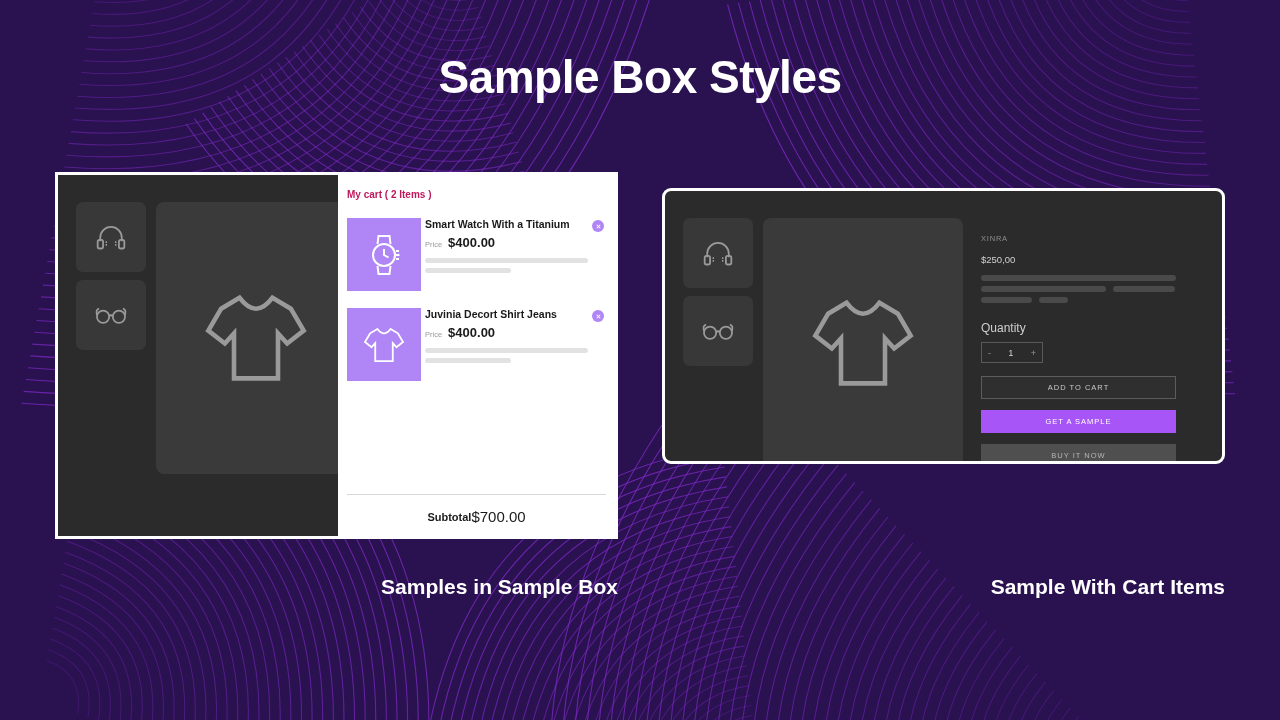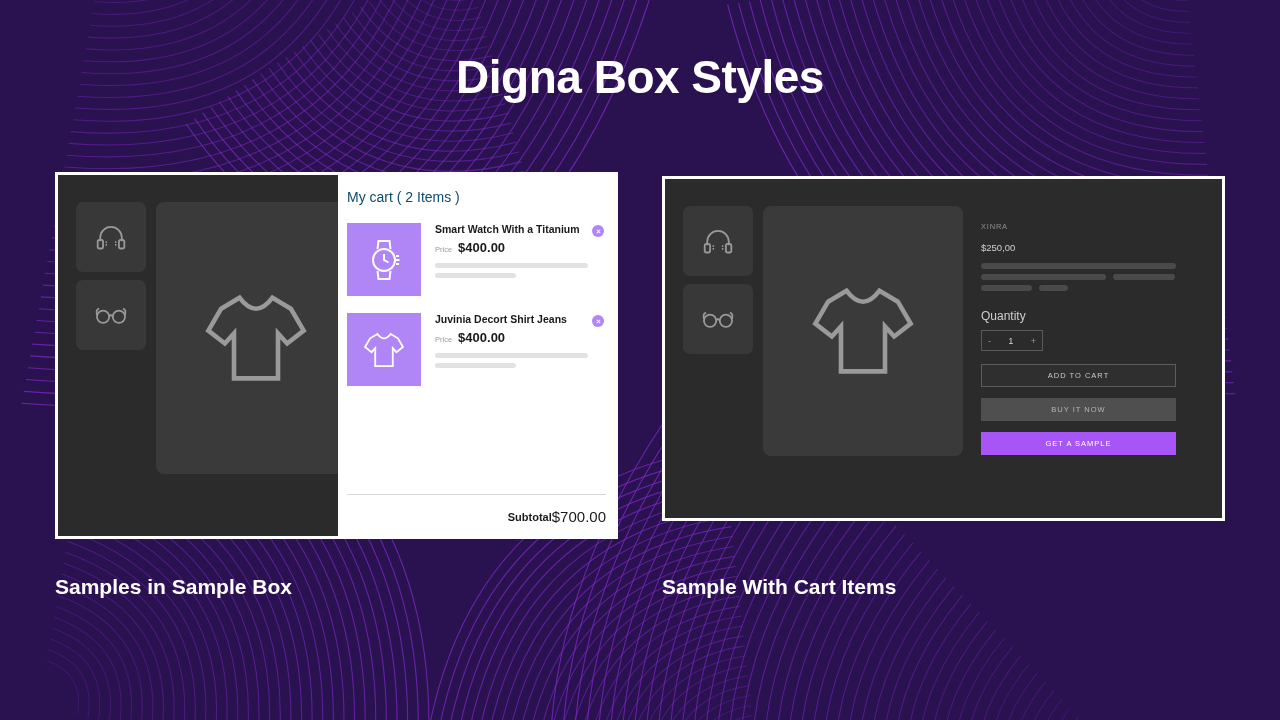--- a/index.html
+++ b/index.html
@@ -34,26 +34,26 @@
 
   
   .panel {
     position: absolute;
     background: #2b2b2b;
     border: 3px solid #ffffff;
     overflow: hidden;
     z-index: 4;
   }
   #panel-left  { left: 55px;  top: 172px; width: 563px; height: 367px; }
-  #panel-right { left: 662px; top: 176px; width: 563px; height: 345px; }
+  #panel-right { left: 662px; top: 188px; width: 563px; height: 276px; border-radius: 9px; }
 
   .caption {
     position: absolute;
     top: 575px;
-    text-align: left;
+    text-align: right;
     color: #ffffff;
     font-size: 21px;
     font-weight: bold;
     z-index: 5;
   }
   #caption-left  { left: 55px;  width: 563px; }
   #caption-right { left: 662px; width: 563px; }
 
   
   .gallery {
@@ -80,28 +80,28 @@
   
   .cart-drawer {
     position: absolute;
     right: 0; top: 0;
     width: 277px; height: 100%;
     background: #ffffff;
     display: flex; flex-direction: column;
     padding: 0 9px;
   }
   .cart-title {
-    color: #0c4a6e;
-    font-size: 14px;
-    font-weight: normal;
+    color: #be185d;
+    font-size: 10px;
+    font-weight: bold;
     padding: 14px 0 18px 0;
   }
   .cart-items { flex: 1 1 auto; }
   .cart-item {
-    display: flex; gap: 14px;
+    display: flex; gap: 4px;
     padding-bottom: 17px;
     position: relative;
   }
   .ci-thumb {
     width: 74px; height: 73px;
     background: #b085f5;
     flex: 0 0 auto;
     display: flex; align-items: center; justify-content: center;
   }
   .ci-thumb svg { stroke: #ffffff; fill: none; stroke-width: 5; }
@@ -124,21 +124,21 @@
     right: 2px; top: 2px;
     width: 12px; height: 12px;
     border-radius: 50%;
     background: #b085f5;
     display: flex; align-items: center; justify-content: center;
   }
   .ci-close svg { stroke: #ffffff; stroke-width: 1.6; fill: none; }
 
   .cart-divider { height: 1px; background: #d8d8d8; margin: 0 0 0 0; }
   .subtotal-row {
-    display: flex; justify-content: flex-end; align-items: center;
+    display: flex; justify-content: center; align-items: center;
     padding: 13px 0 11px 0;
   }
   .subtotal-lbl { color: #1a1a1a; font-size: 11px; font-weight: bold; }
   .subtotal-val { color: #1a1a1a; font-size: 15px; }
   .checkout-btn {
     background: #b085f5;
     color: #ffffff;
     border: none;
     height: 27px;
     width: 100%;
@@ -437,21 +437,21 @@
         <path d="M478.6 735.0 Q519.9 528.5 728.0 496.8" opacity="0.69"></path>
         <path d="M468.7 733.5 Q511.4 519.7 726.9 486.9" opacity="0.71"></path>
         <path d="M458.8 731.9 Q503.0 510.9 725.8 476.9" opacity="0.73"></path>
         <path d="M448.9 730.3 Q494.6 502.1 724.7 467.0" opacity="0.75"></path>
         <path d="M439.1 728.7 Q486.2 493.3 723.6 457.1" opacity="0.76"></path>
         <path d="M429.2 727.2 Q477.7 484.4 722.4 447.1" opacity="0.78"></path>
       </g>
   </g>
 </svg>
 
-<div class="page-title">Digna Box Styles</div>
+<div class="page-title">Sample Box Styles</div>
 
 <div class="panel" id="panel-left">
 
   <div class="gallery">
     <div class="thumbs">
       <div class="thumb">
         <svg width="36" height="36" viewBox="0 0 100 100" class="ph-ico">
           <path d="M20 62 V52 a30 30 0 0 1 60 0 V62"></path>
           <rect x="13" y="58" width="15" height="24" rx="5"></rect>
           <rect x="72" y="58" width="15" height="24" rx="5"></rect>
@@ -592,18 +592,18 @@
     </div>
 
     <div class="qty-label">Quantity</div>
     <div class="qty-box">
       <span class="qty-btn">-</span>
       <span class="qty-val">1</span>
       <span class="qty-btn">+</span>
     </div>
 
     <button class="pbtn pbtn-outline">ADD TO CART</button>
+    <button class="pbtn pbtn-accent">GET A SAMPLE</button>
     <button class="pbtn pbtn-solid">BUY IT NOW</button>
-    <button class="pbtn pbtn-accent">GET A SAMPLE</button>
   </div>
 </div>
 
 <div class="caption" id="caption-right">Sample With Cart Items</div>
 
 </body></html>

